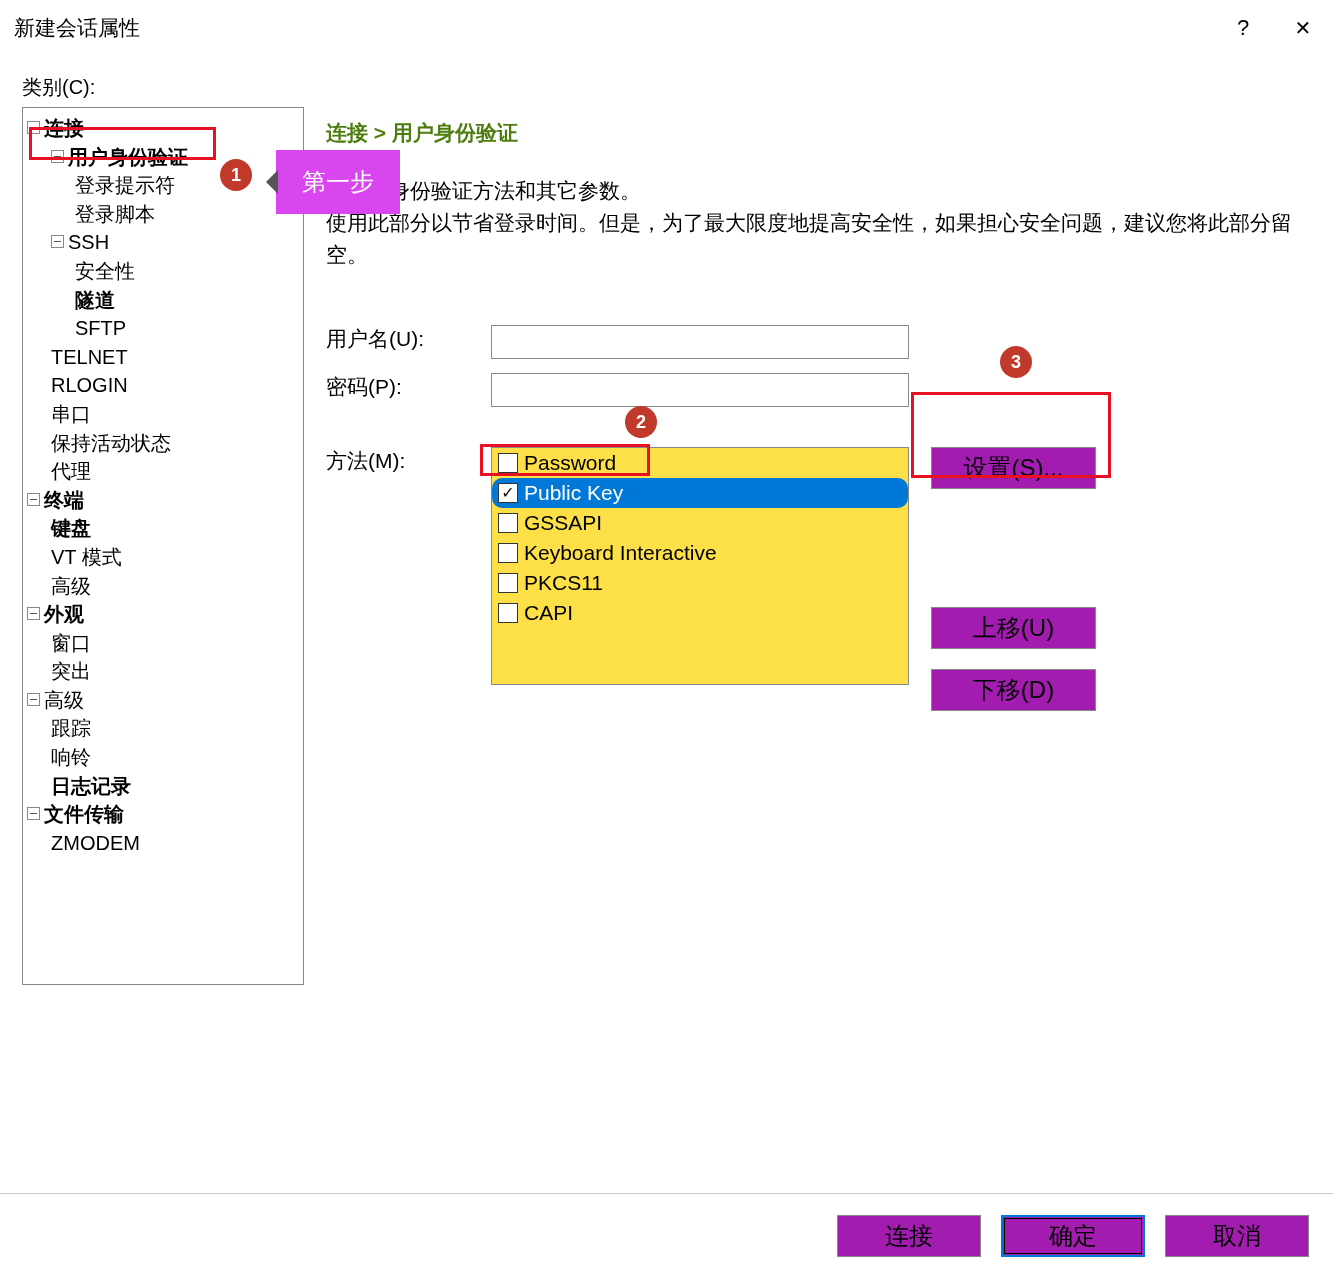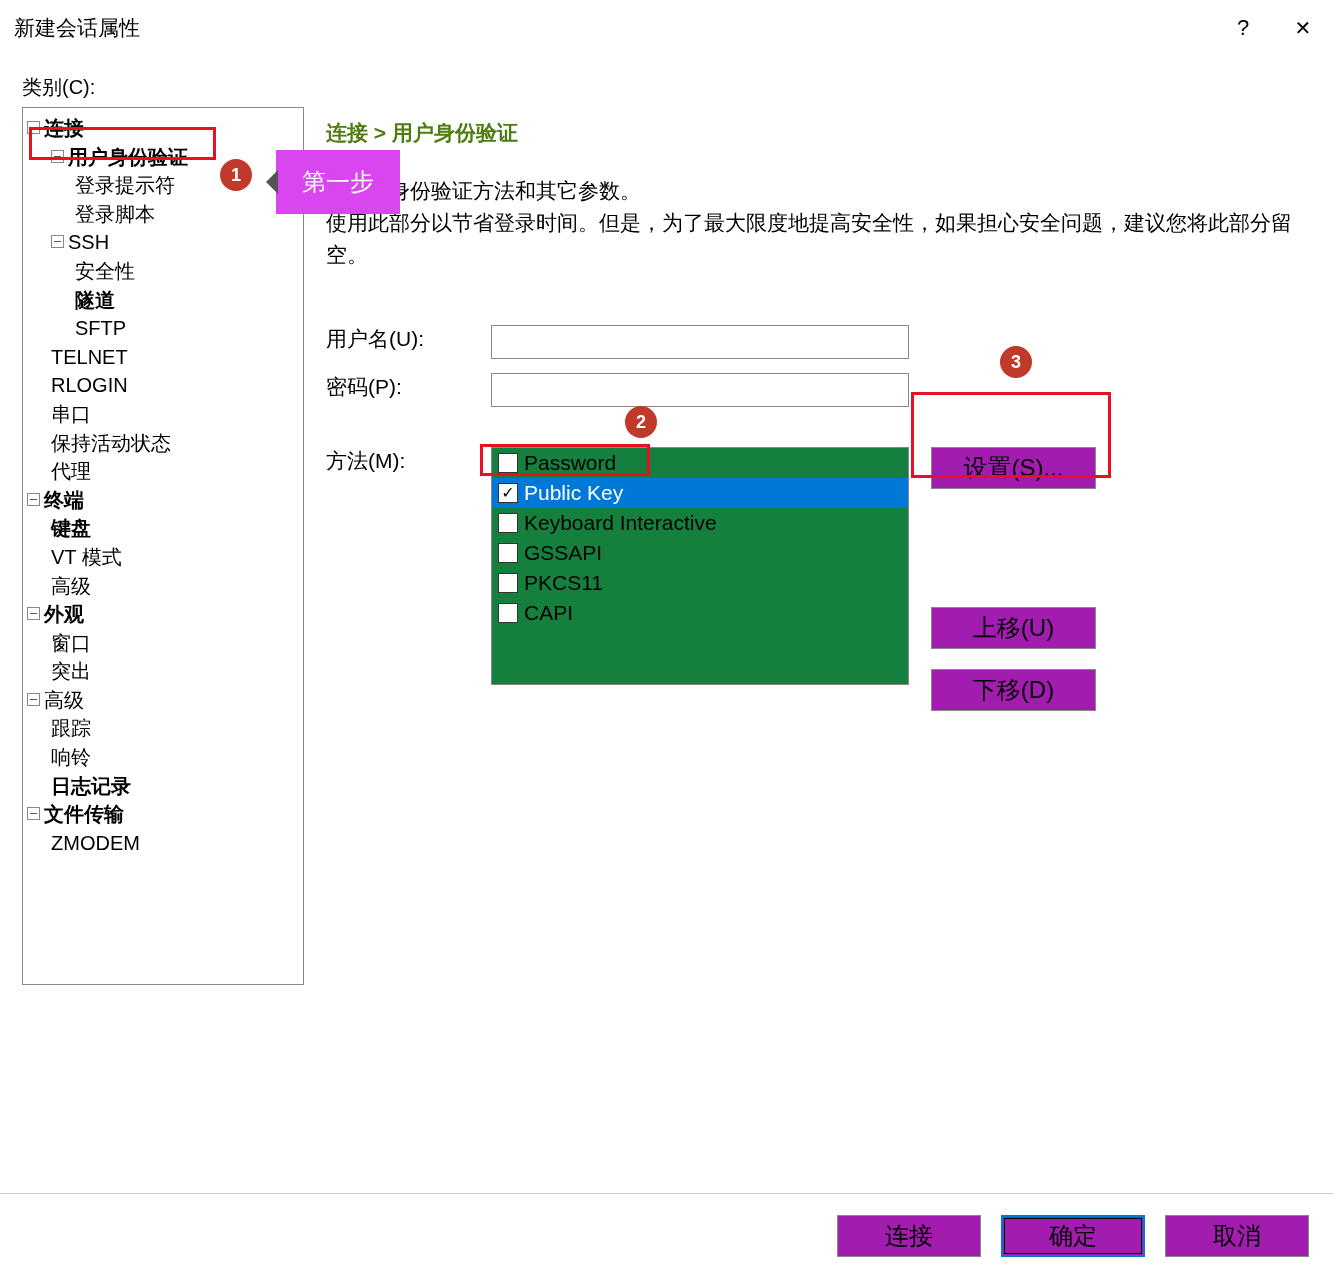--- a/index.html
+++ b/index.html
@@ -32,23 +32,23 @@
 
   .right-panel { flex: 1; position: relative; }
   .breadcrumb { color: #4d7c0f; font-weight: 600; font-size: 21px; margin: 12px 0 28px 0; }
   .desc { line-height: 32px; font-size: 21px; margin-bottom: 54px; }
 
   .form-row { display: flex; margin-bottom: 14px; }
   .form-label { width: 165px; font-size: 21px; }
   .text-input { width: 418px; height: 34px; border: 1px solid #888; background: #fff; padding: 0 4px; font-size: 20px; }
 
   .method-row { display: flex; align-items: flex-start; margin-top: 40px; }
-  .method-list { width: 418px; height: 238px; border: 1px solid #888; background: #15803d; overflow: hidden; }
+  .method-list { width: 418px; height: 238px; border: 1px solid #888; background: #fde047; overflow: hidden; }
   .method-item { display: flex; align-items: center; height: 30px; padding-left: 6px; font-size: 21px; }
-  .method-item.selected { background: #0078d7; color: #fff; }
+  .method-item.selected { background: #0078d7; color: #fff; border-radius: 10px; }
   .chk { width: 20px; height: 20px; border: 1px solid #333; background: #fff; margin-right: 6px; display: flex; align-items: center; justify-content: center; font-size: 16px; color: #000; }
   .chk.checked::after { content: '✓'; font-size: 16px; line-height: 16px; }
 
   .side-buttons { margin-left: 22px; width: 165px; display: flex; flex-direction: column; gap: 20px; }
   .btn { height: 42px; border: 1px solid #888; background: #a21caf; font-size: 24px; display: flex; align-items: center; justify-content: center; }
   .side-buttons .spacer { height: 78px; }
 
   .bottom-bar { position: absolute; left: 0; right: 0; bottom: 0; height: 84px; border-top: 1px solid #ccc; display: flex; align-items: center; justify-content: flex-end; gap: 20px; padding-right: 24px; }
   .bottom-bar .btn { width: 144px; }
   .bottom-bar .btn.focus { border: 2px solid #0078d7; outline: 1px solid #000; outline-offset: -4px; }
@@ -126,25 +126,25 @@
             <div class="method-item">
               <span class="chk"></span>
               <span>Password</span>
             </div>
             <div class="method-item selected">
               <span class="chk checked"></span>
               <span>Public Key</span>
             </div>
             <div class="method-item">
               <span class="chk"></span>
-              <span>Keyboard Interactive</span>
+              <span>GSSAPI</span>
             </div>
             <div class="method-item">
               <span class="chk"></span>
-              <span>GSSAPI</span>
+              <span>Keyboard Interactive</span>
             </div>
             <div class="method-item">
               <span class="chk"></span>
               <span>PKCS11</span>
             </div>
             <div class="method-item">
               <span class="chk"></span>
               <span>CAPI</span>
             </div>
           </div>

